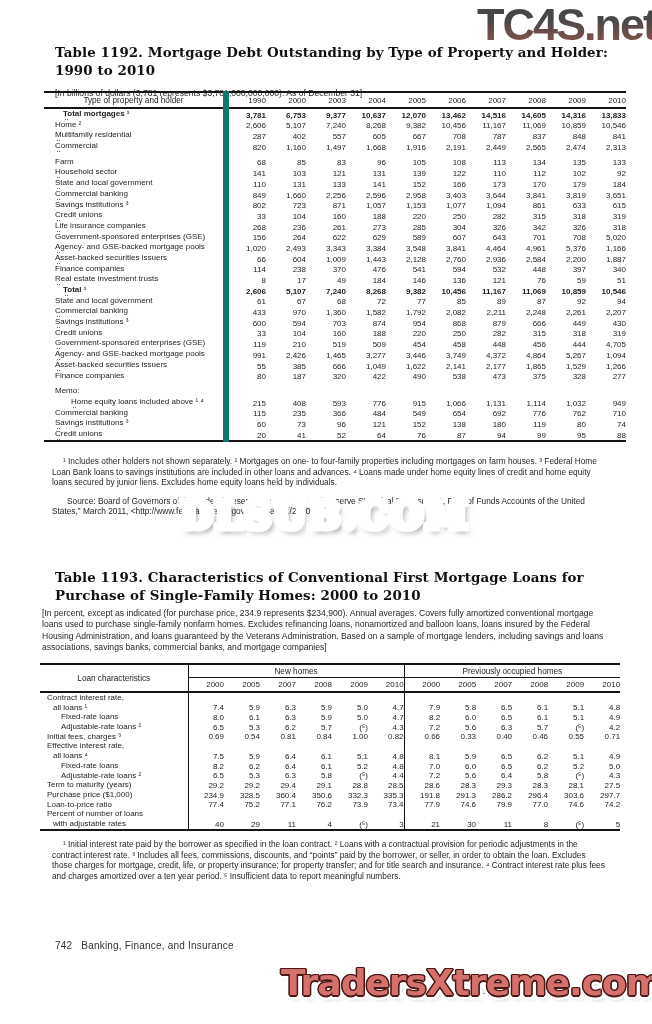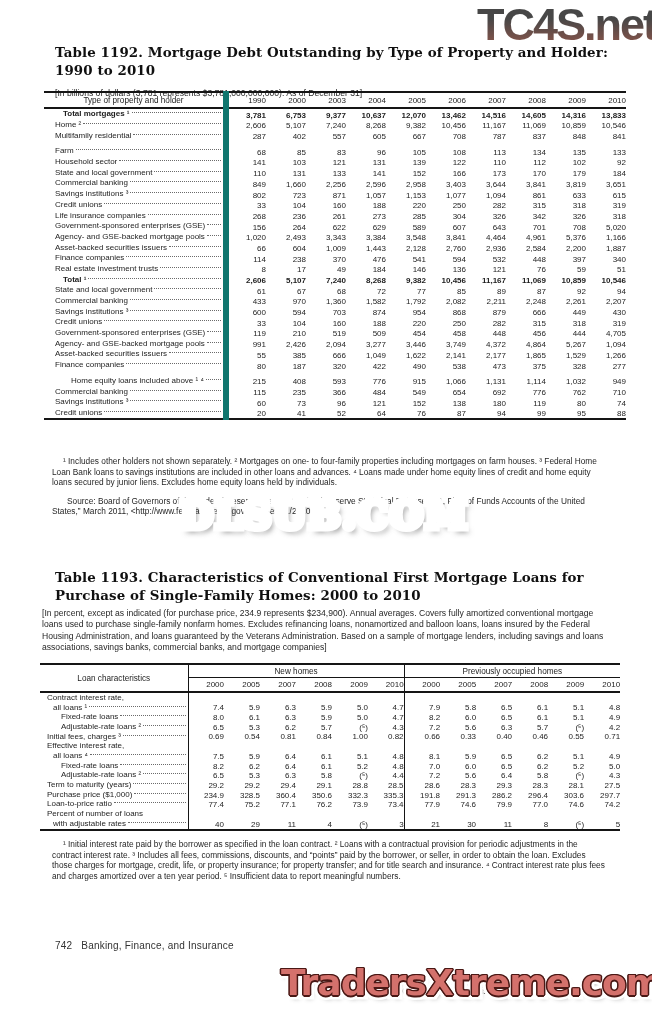--- a/index.html
+++ b/index.html
@@ -28,21 +28,21 @@
   .t2 th.grp{border-left:1px solid #151515;border-bottom:1px solid #151515;
              height:12px;text-align:center;font-size:8.2px;vertical-align:middle;}
   .t2 thead tr.yrs th{border-bottom:2px solid #151515;height:13px;vertical-align:middle;}
   .t2 th.stub-h{border-bottom:2px solid #151515;}
   .tbl td{padding:0;vertical-align:bottom;}
   .t1 tbody td{height:10.7px;}
   .t2 tbody td{height:9.7px;}
   .t1 tbody tr.gap td{height:5px;}
   .t1 tbody tr.section td{height:14px;}
   tr.bold td{font-weight:700;}
-  .lbl{display:flex;align-items:center;overflow:hidden;}
+  .lbl{display:flex;align-items:flex-start;overflow:hidden;flex-direction:column;}
   .lt{white-space:nowrap;padding-bottom:1px;}
   .dots{flex:1;min-width:3px;border-bottom:1.2px dotted #6a6a6a;margin:0 2px 3px 2px;}
   .num{text-align:right;padding-right:8px;}
   .t1 .c0{border-left:6px solid #0f766e;padding-left:8px;}
   .t2 .c0,.t2 .c6{border-left:1px solid #151515;}
   .t1 .lbl{padding-left:11px;}
   .t1 tr.bold .lbl{padding-left:19px;}
   .t1 tr.ind2 .lbl{padding-left:27px;}
   .t1 tr.section .lbl{justify-content:center;padding-left:0;}
   .t2 .lbl{padding-left:7px;}
@@ -168,20 +168,36 @@
             <td class="num c1">402</td>
             <td class="num c2">557</td>
             <td class="num c3">605</td>
             <td class="num c4">667</td>
             <td class="num c5">708</td>
             <td class="num c6">787</td>
             <td class="num c7">837</td>
             <td class="num c8">848</td>
             <td class="num c9">841</td>
           </tr>
+          <tr class="data">
+            <td class="lbl">
+              <span class="lt">Commercial</span>
+              <span class="dots"></span>
+            </td>
+            <td class="num c0">820</td>
+            <td class="num c1">1,160</td>
+            <td class="num c2">1,497</td>
+            <td class="num c3">1,668</td>
+            <td class="num c4">1,916</td>
+            <td class="num c5">2,191</td>
+            <td class="num c6">2,449</td>
+            <td class="num c7">2,565</td>
+            <td class="num c8">2,474</td>
+            <td class="num c9">2,313</td>
+          </tr>
           <tr class="gap">
             <td class="lbl"></td>
             <td class="num c0"></td>
             <td class="num c1"></td>
             <td class="num c2"></td>
             <td class="num c3"></td>
             <td class="num c4"></td>
             <td class="num c5"></td>
             <td class="num c6"></td>
             <td class="num c7"></td>
@@ -476,21 +492,21 @@
             <td class="num c8">444</td>
             <td class="num c9">4,705</td>
           </tr>
           <tr class="data">
             <td class="lbl">
               <span class="lt">Agency- and GSE-backed mortgage pools</span>
               <span class="dots"></span>
             </td>
             <td class="num c0">991</td>
             <td class="num c1">2,426</td>
-            <td class="num c2">2,094</td>
+            <td class="num c2">1,465</td>
             <td class="num c3">3,277</td>
             <td class="num c4">3,446</td>
             <td class="num c5">3,749</td>
             <td class="num c6">4,372</td>
             <td class="num c7">4,864</td>
             <td class="num c8">5,267</td>
             <td class="num c9">1,094</td>
           </tr>
           <tr class="data">
             <td class="lbl">
@@ -519,20 +535,35 @@
             <td class="num c3">422</td>
             <td class="num c4">490</td>
             <td class="num c5">538</td>
             <td class="num c6">473</td>
             <td class="num c7">375</td>
             <td class="num c8">328</td>
             <td class="num c9">277</td>
           </tr>
           <tr class="gap">
             <td class="lbl"></td>
+            <td class="num c0"></td>
+            <td class="num c1"></td>
+            <td class="num c2"></td>
+            <td class="num c3"></td>
+            <td class="num c4"></td>
+            <td class="num c5"></td>
+            <td class="num c6"></td>
+            <td class="num c7"></td>
+            <td class="num c8"></td>
+            <td class="num c9"></td>
+          </tr>
+          <tr class="label">
+            <td class="lbl">
+              <span class="lt">Memo:</span>
+            </td>
             <td class="num c0"></td>
             <td class="num c1"></td>
             <td class="num c2"></td>
             <td class="num c3"></td>
             <td class="num c4"></td>
             <td class="num c5"></td>
             <td class="num c6"></td>
             <td class="num c7"></td>
             <td class="num c8"></td>
             <td class="num c9"></td>

